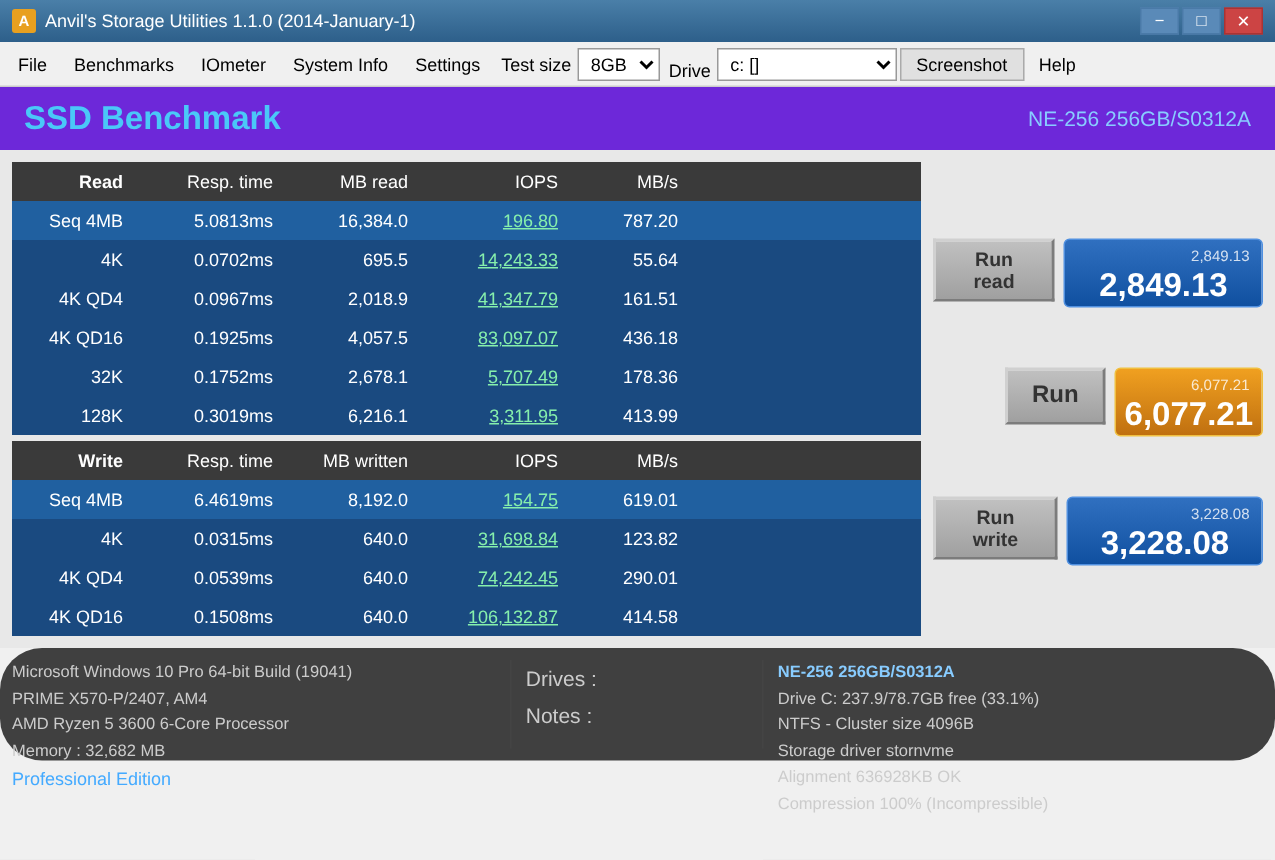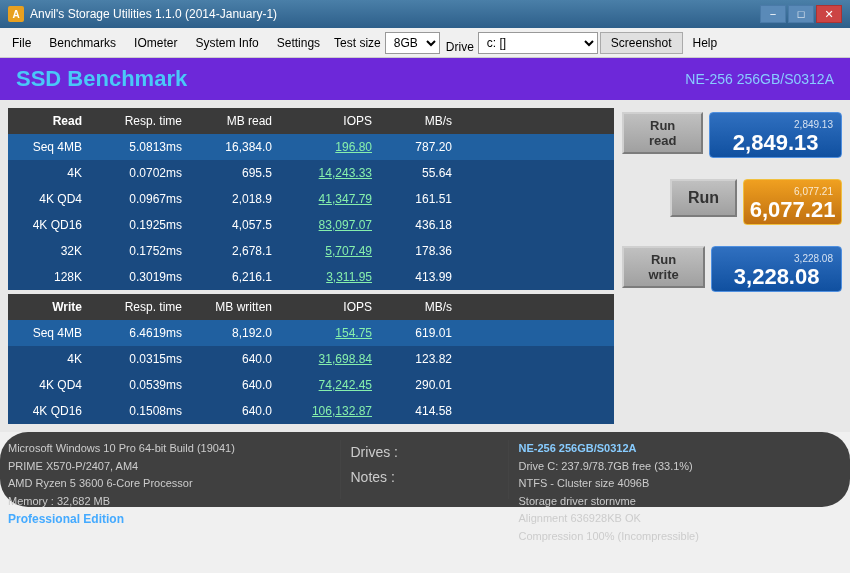--- a/index.html
+++ b/index.html
@@ -180,22 +180,23 @@
     .write-row-seq { background: #2060a0; color: white; }
     .write-row-4k { background: #1a4a80; color: white; }
     .write-row-4kqd4 { background: #1a4a80; color: white; }
     .write-row-4kqd16 { background: #1a4a80; color: white; }
 
     
     .right-panel {
       width: 220px;
       display: flex;
       flex-direction: column;
-      gap: 5px;
+      gap: 24px;
       padding-top: 0;
+      justify-content: center;
     }
     .run-btn {
       padding: 4px 12px;
       background: linear-gradient(to bottom, #c0c0c0, #a0a0a0);
       border: 2px outset #d0d0d0;
       cursor: pointer;
       font-size: 13px;
       font-weight: bold;
       color: #333;
       align-self: flex-start;
@@ -251,21 +252,21 @@
       border-radius: 28px;
     }
     .footer-left {
       flex: 1;
       font-size: 11px;
       color: #ccc;
       line-height: 1.6;
     }
     .footer-left .pro-edition {
       color: #4af;
-      font-weight: bold;
+      font-weight: normal;
       font-size: 12px;
     }
     .footer-middle {
       width: 160px;
       font-size: 14px;
       color: #ccc;
       line-height: 1.8;
       border-left: 1px solid #444;
       padding-left: 10px;
     }

